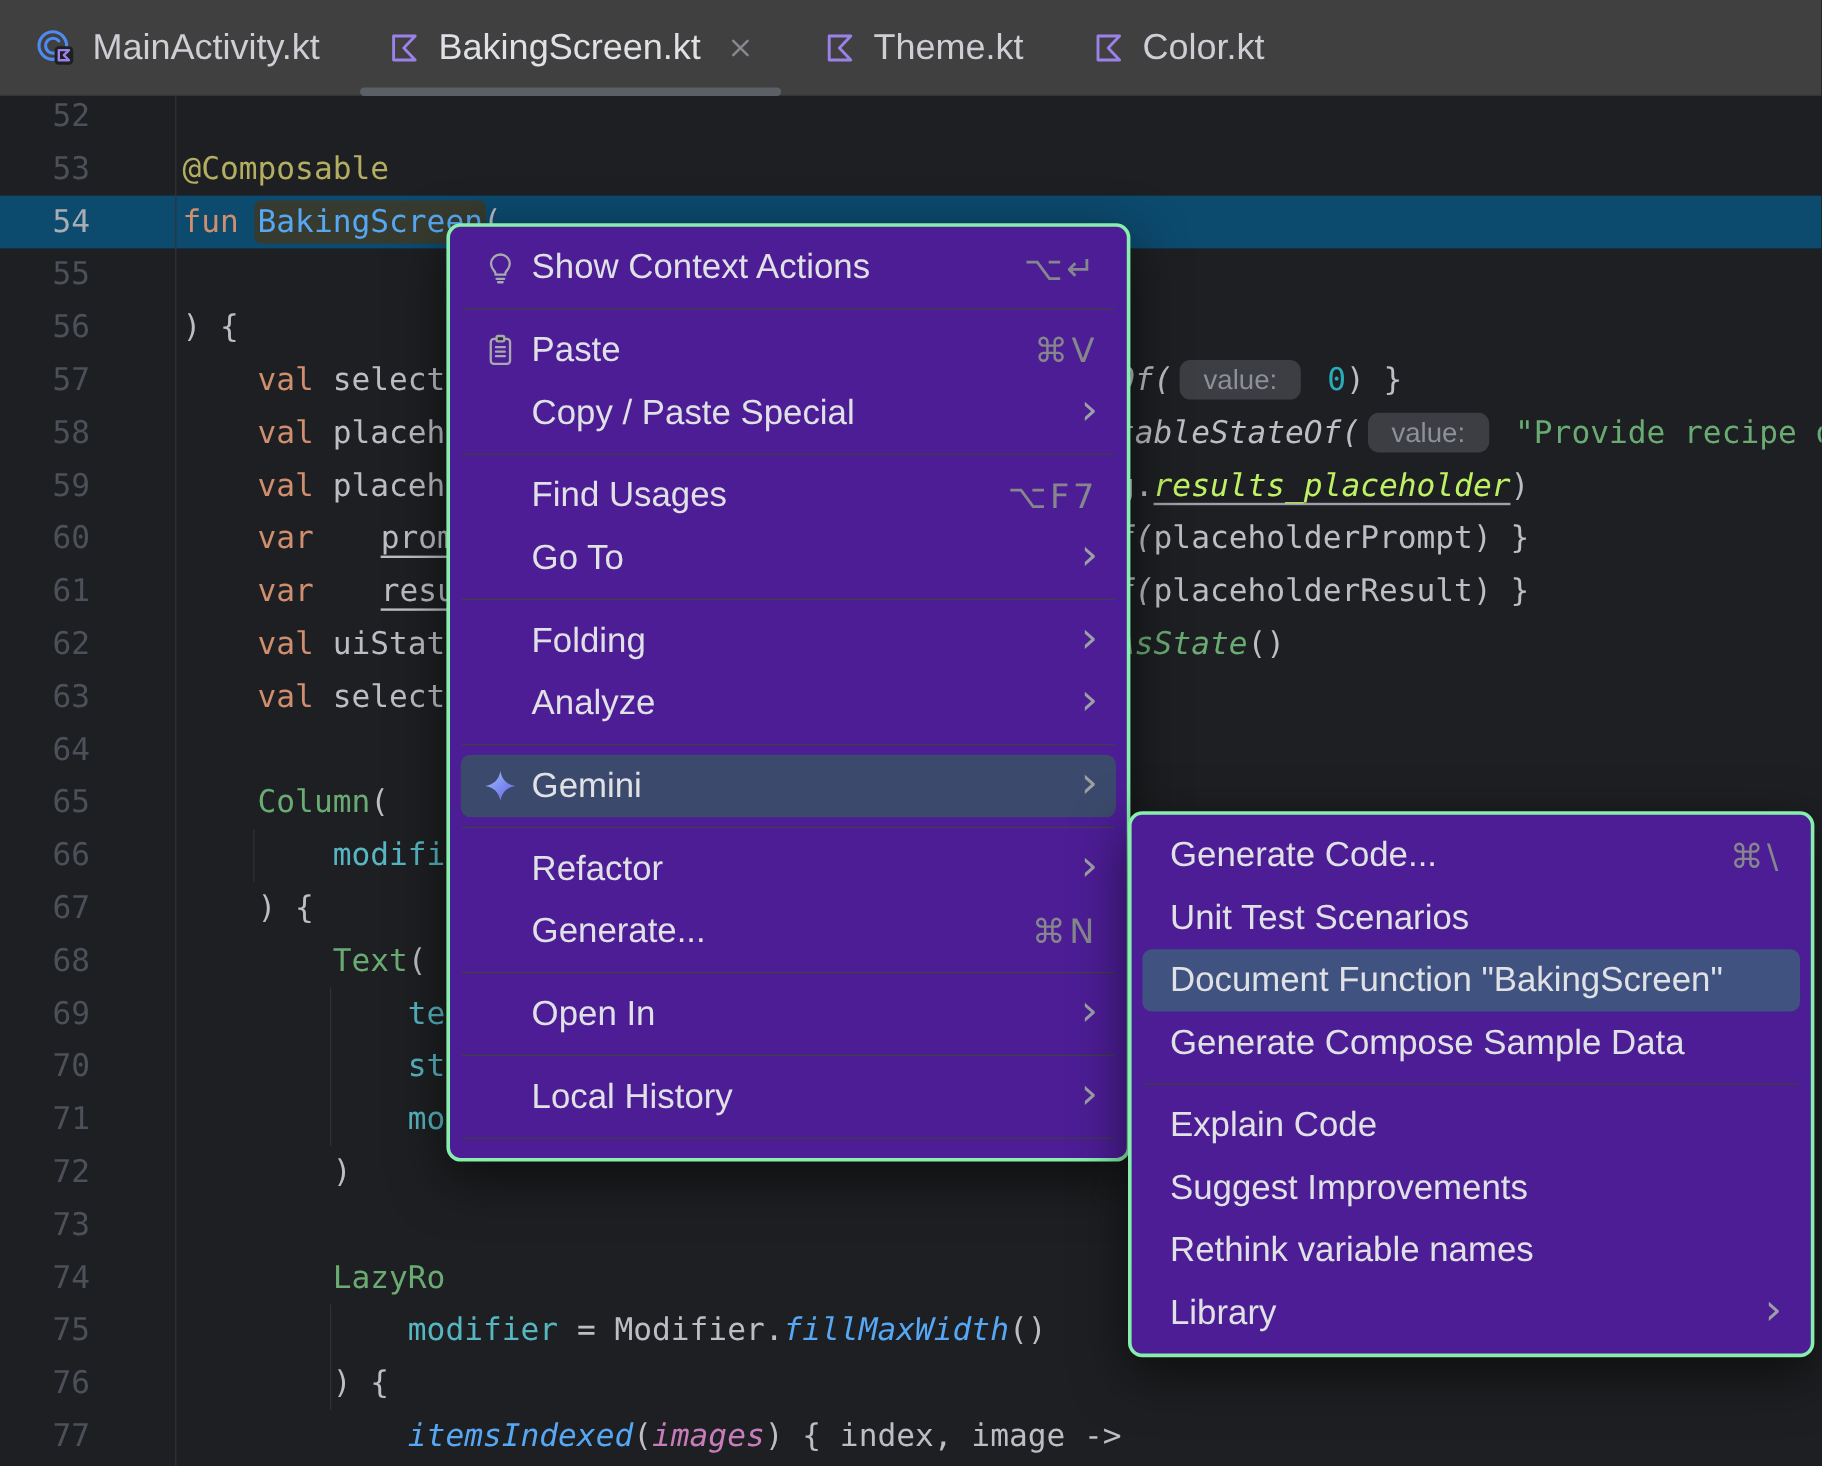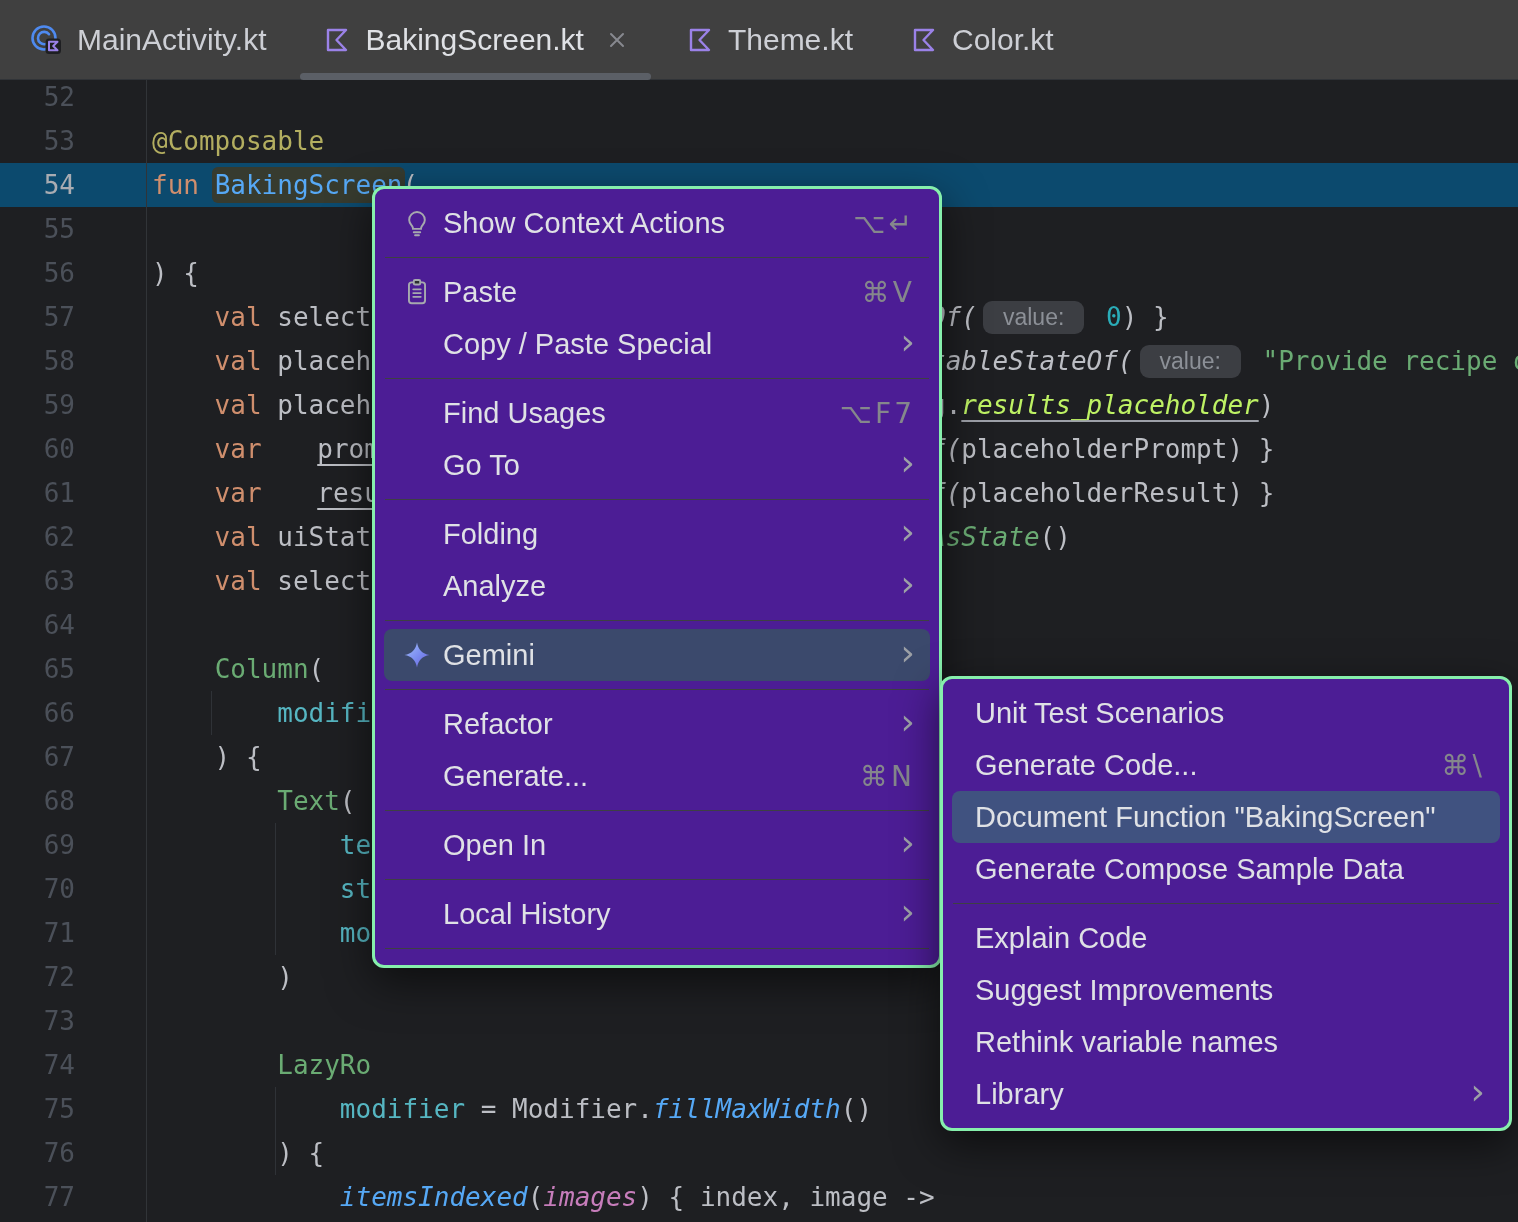--- a/index.html
+++ b/index.html
@@ -251,26 +251,26 @@
     <div class="msep"></div>
     <div class="mi">
       <span class="lbl">Local History</span>
       <span class="arr">›</span>
     </div>
     <div class="msep"></div>
   </div>
 
 <div class="menu" id="gemini-submenu">
     <div class="mi">
-      <span class="lbl">Unit Test Scenarios</span>
-    </div>
-    <div class="mi">
       <span class="lbl">Generate Code...</span>
       <span class="sc">⌘\</span>
     </div>
+    <div class="mi">
+      <span class="lbl">Unit Test Scenarios</span>
+    </div>
     <div class="mi selected">
       <span class="lbl">Document Function "BakingScreen"</span>
     </div>
     <div class="mi">
       <span class="lbl">Generate Compose Sample Data</span>
     </div>
     <div class="msep"></div>
     <div class="mi">
       <span class="lbl">Explain Code</span>
     </div>

